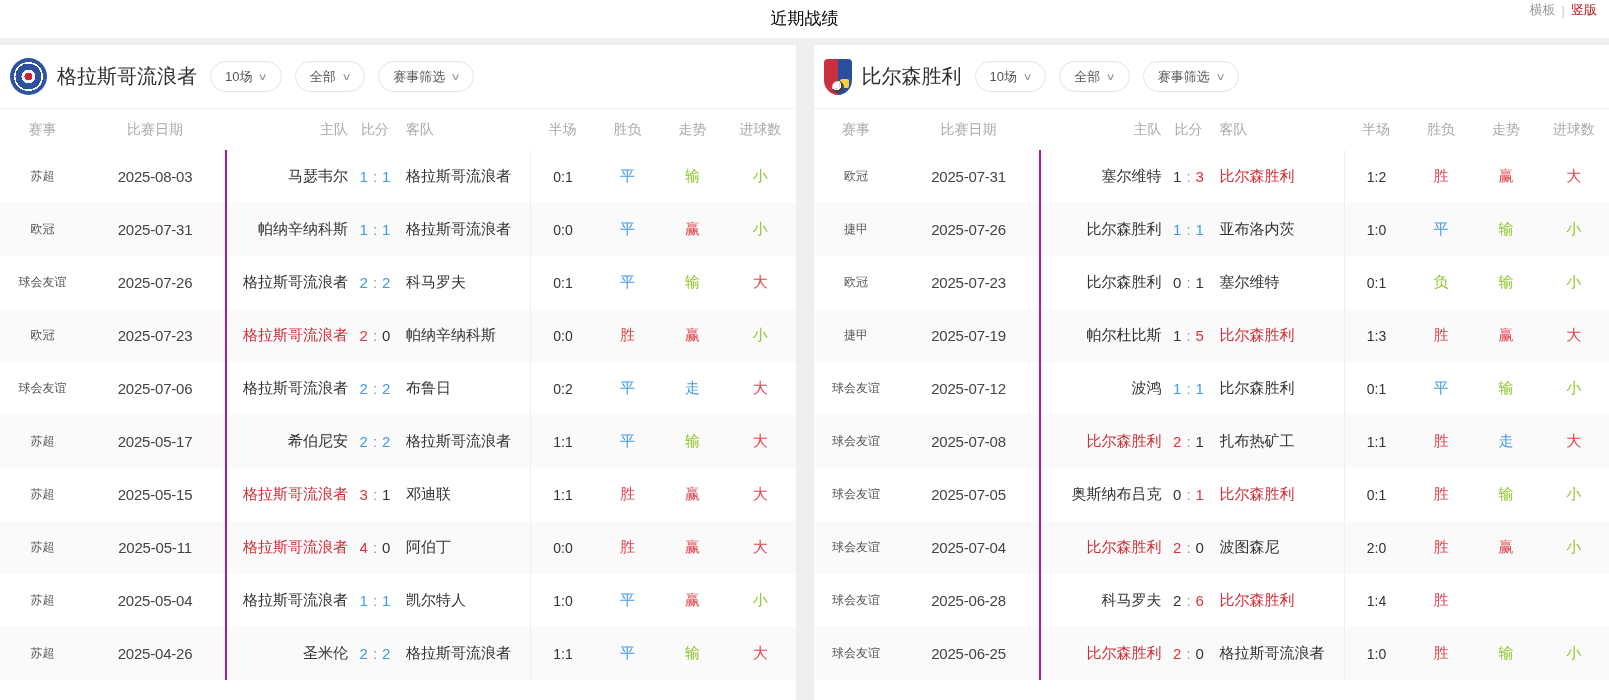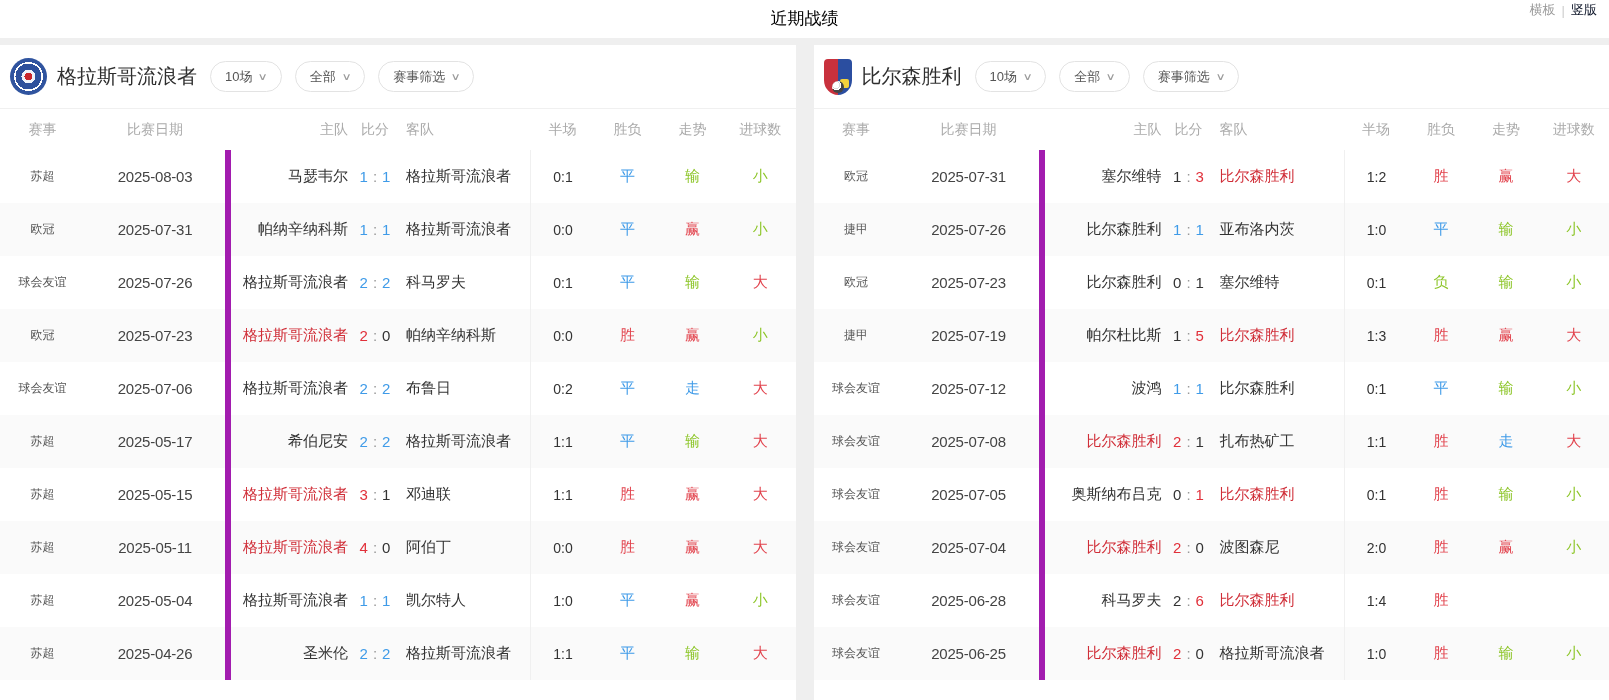--- a/index.html
+++ b/index.html
@@ -17,21 +17,21 @@
     position:absolute; left:0; right:0; top:0; height:38px;
     line-height:38px; text-align:center;
     font-size:17px; color:#000000;
   }
   .layout-links {
     position:absolute; right:12px; top:0; height:20px;
     display:flex; align-items:center; gap:6px; font-size:13px;
   }
   .layout-links .lnk-gray { color:#999; cursor:pointer; }
   .layout-links .sep { color:#ccc; }
-  .layout-links .lnk-red { color:#0f172a; cursor:pointer; }
+  .layout-links .lnk-red { color:#b91c1c; cursor:pointer; }
 
   
   .panels { display:flex; gap:18px; margin-top:7px; height:655px; }
   .panel { flex:1; background:#fff; overflow:hidden; }
 
   .panel-head {
     height:64px; display:flex; align-items:center;
     padding-left:10px; border-bottom:1px solid #f0f0f0;
   }
   .team-name { font-size:20px; color:#2e2e2e; margin-left:10px; }
@@ -75,21 +75,21 @@
     align-items:center;
   }
   .thead { height:41px; color:#aaa; font-size:14px; }
   .thead .c { line-height:41px; }
   .row { height:53px; font-size:15px; }
   .row:nth-child(even) { background:#fafafa; }
   .c { text-align:center; white-space:nowrap; }
   .c.home { text-align:right; padding-right:2px; }
   .c.away { text-align:left; padding-left:6px; }
   .row .c.home, .row .c.half { align-self:stretch; display:flex; align-items:center; }
-  .row .c.home { justify-content:flex-end; border-left:6px solid #a21caf; }
+  .row .c.home { justify-content:flex-end; border-left:2px solid #a21caf; }
   .row .c.half { justify-content:center; border-left:1px solid #f0f0f0; }
   .c.league { color:#555; font-size:12px; }
   .c.date { color:#444; letter-spacing:-0.2px; }
   .tname { color:#333; }
   .tname.c-redname { color:#d02e38; }
   .c.half { color:#333; font-size:14px;text-align:center; }
   .num.c-blue { color:#3f9be8; }
   .num.c-red { color:#e1303a; }
   .num.c-dark { color:#333; }
   .colon { color:#999; padding:0 5px; }

